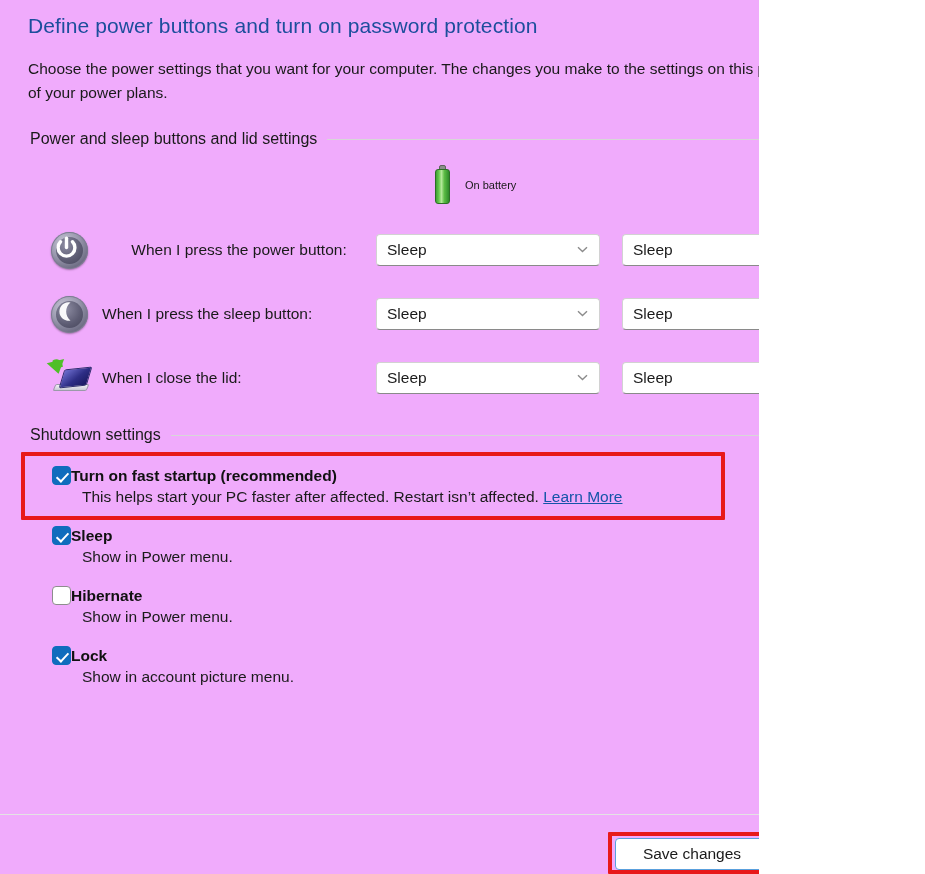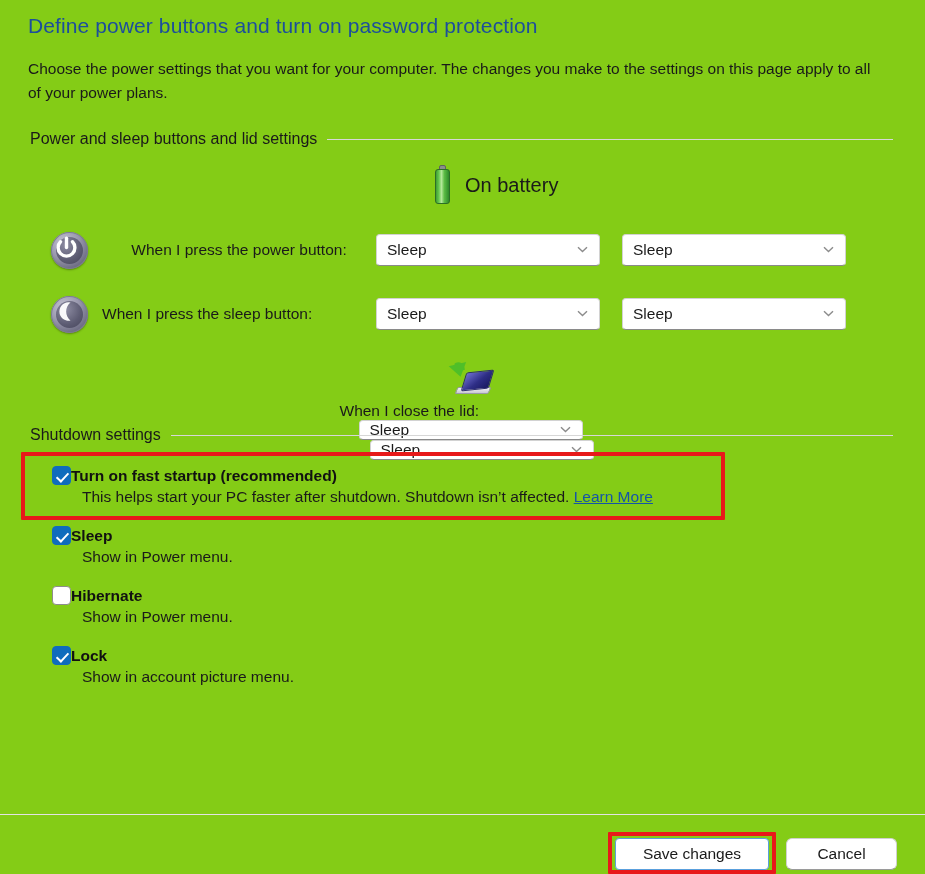--- a/index.html
+++ b/index.html
@@ -8,23 +8,23 @@
     padding: 0;
     width: 925px;
     height: 874px;
     background: #ffffff;
     font-family: "Liberation Sans", sans-serif;
     -webkit-font-smoothing: antialiased;
   }
 
   #page {
     position: relative;
-    width: 925px;
+    width: 759px;
     height: 874px;
-    background: #84cc16;
+    background: #f0abfc;
     overflow: hidden;
   }
 
   
   .page-title {
     position: absolute;
     left: 28px;
     top: 14px;
     font-size: 21px;
     color: #1c4e9c;
@@ -60,21 +60,21 @@
   #group-power { left: 30px; top: 130px; width: 863px; }
   #group-shutdown { left: 30px; top: 426px; width: 863px; }
 
   
   .col-head {
     position: absolute;
     top: 165px;
     display: flex;
     align-items: center;
     gap: 12px;
-    font-size: 20px;
+    font-size: 11px;
     color: #1a1a1a;
     white-space: nowrap;
     justify-content: space-between;
   }
   #col-battery { left: 432px; }
   #col-plugged { left: 668px; }
 
   
   .icon-battery {
     position: relative;
@@ -133,21 +133,21 @@
   .setting-row {
     position: absolute;
     left: 48px;
     width: 845px;
     height: 56px;
     display: flex;
     align-items: center;
   }
   #row-power { top: 222px; text-align: center; }
   #row-sleep { top: 286px; }
-  #row-lid   { top: 360px; flex-direction: column; }
+  #row-lid   { top: 350px; }
 
   .row-icon {
     width: 42px;
     height: 42px;
     flex: 0 0 42px;
     position: relative;
   }
   .row-label {
     margin-left: 12px;
     width: 274px;
@@ -457,21 +457,21 @@
     <span>Shutdown settings</span>
     <span class="rule"></span>
   </div>
 
   <div class="check-item" id="item-faststartup">
     <div class="check-row">
       <span class="cb on"></span>
       <span class="check-title">Turn on fast startup (recommended)</span>
     </div>
     <div class="check-sub">
-      <span>This helps start your PC faster after shutdown. Shutdown isn’t affected.</span>
+      <span>This helps start your PC faster after affected. Restart isn’t affected.</span>
       <a href="#">Learn More</a>
     </div>
   </div>
 
   <div class="check-item" id="item-sleep">
     <div class="check-row">
       <span class="cb on"></span>
       <span class="check-title">Sleep</span>
     </div>
     <div class="check-sub">Show in Power menu.</div>

